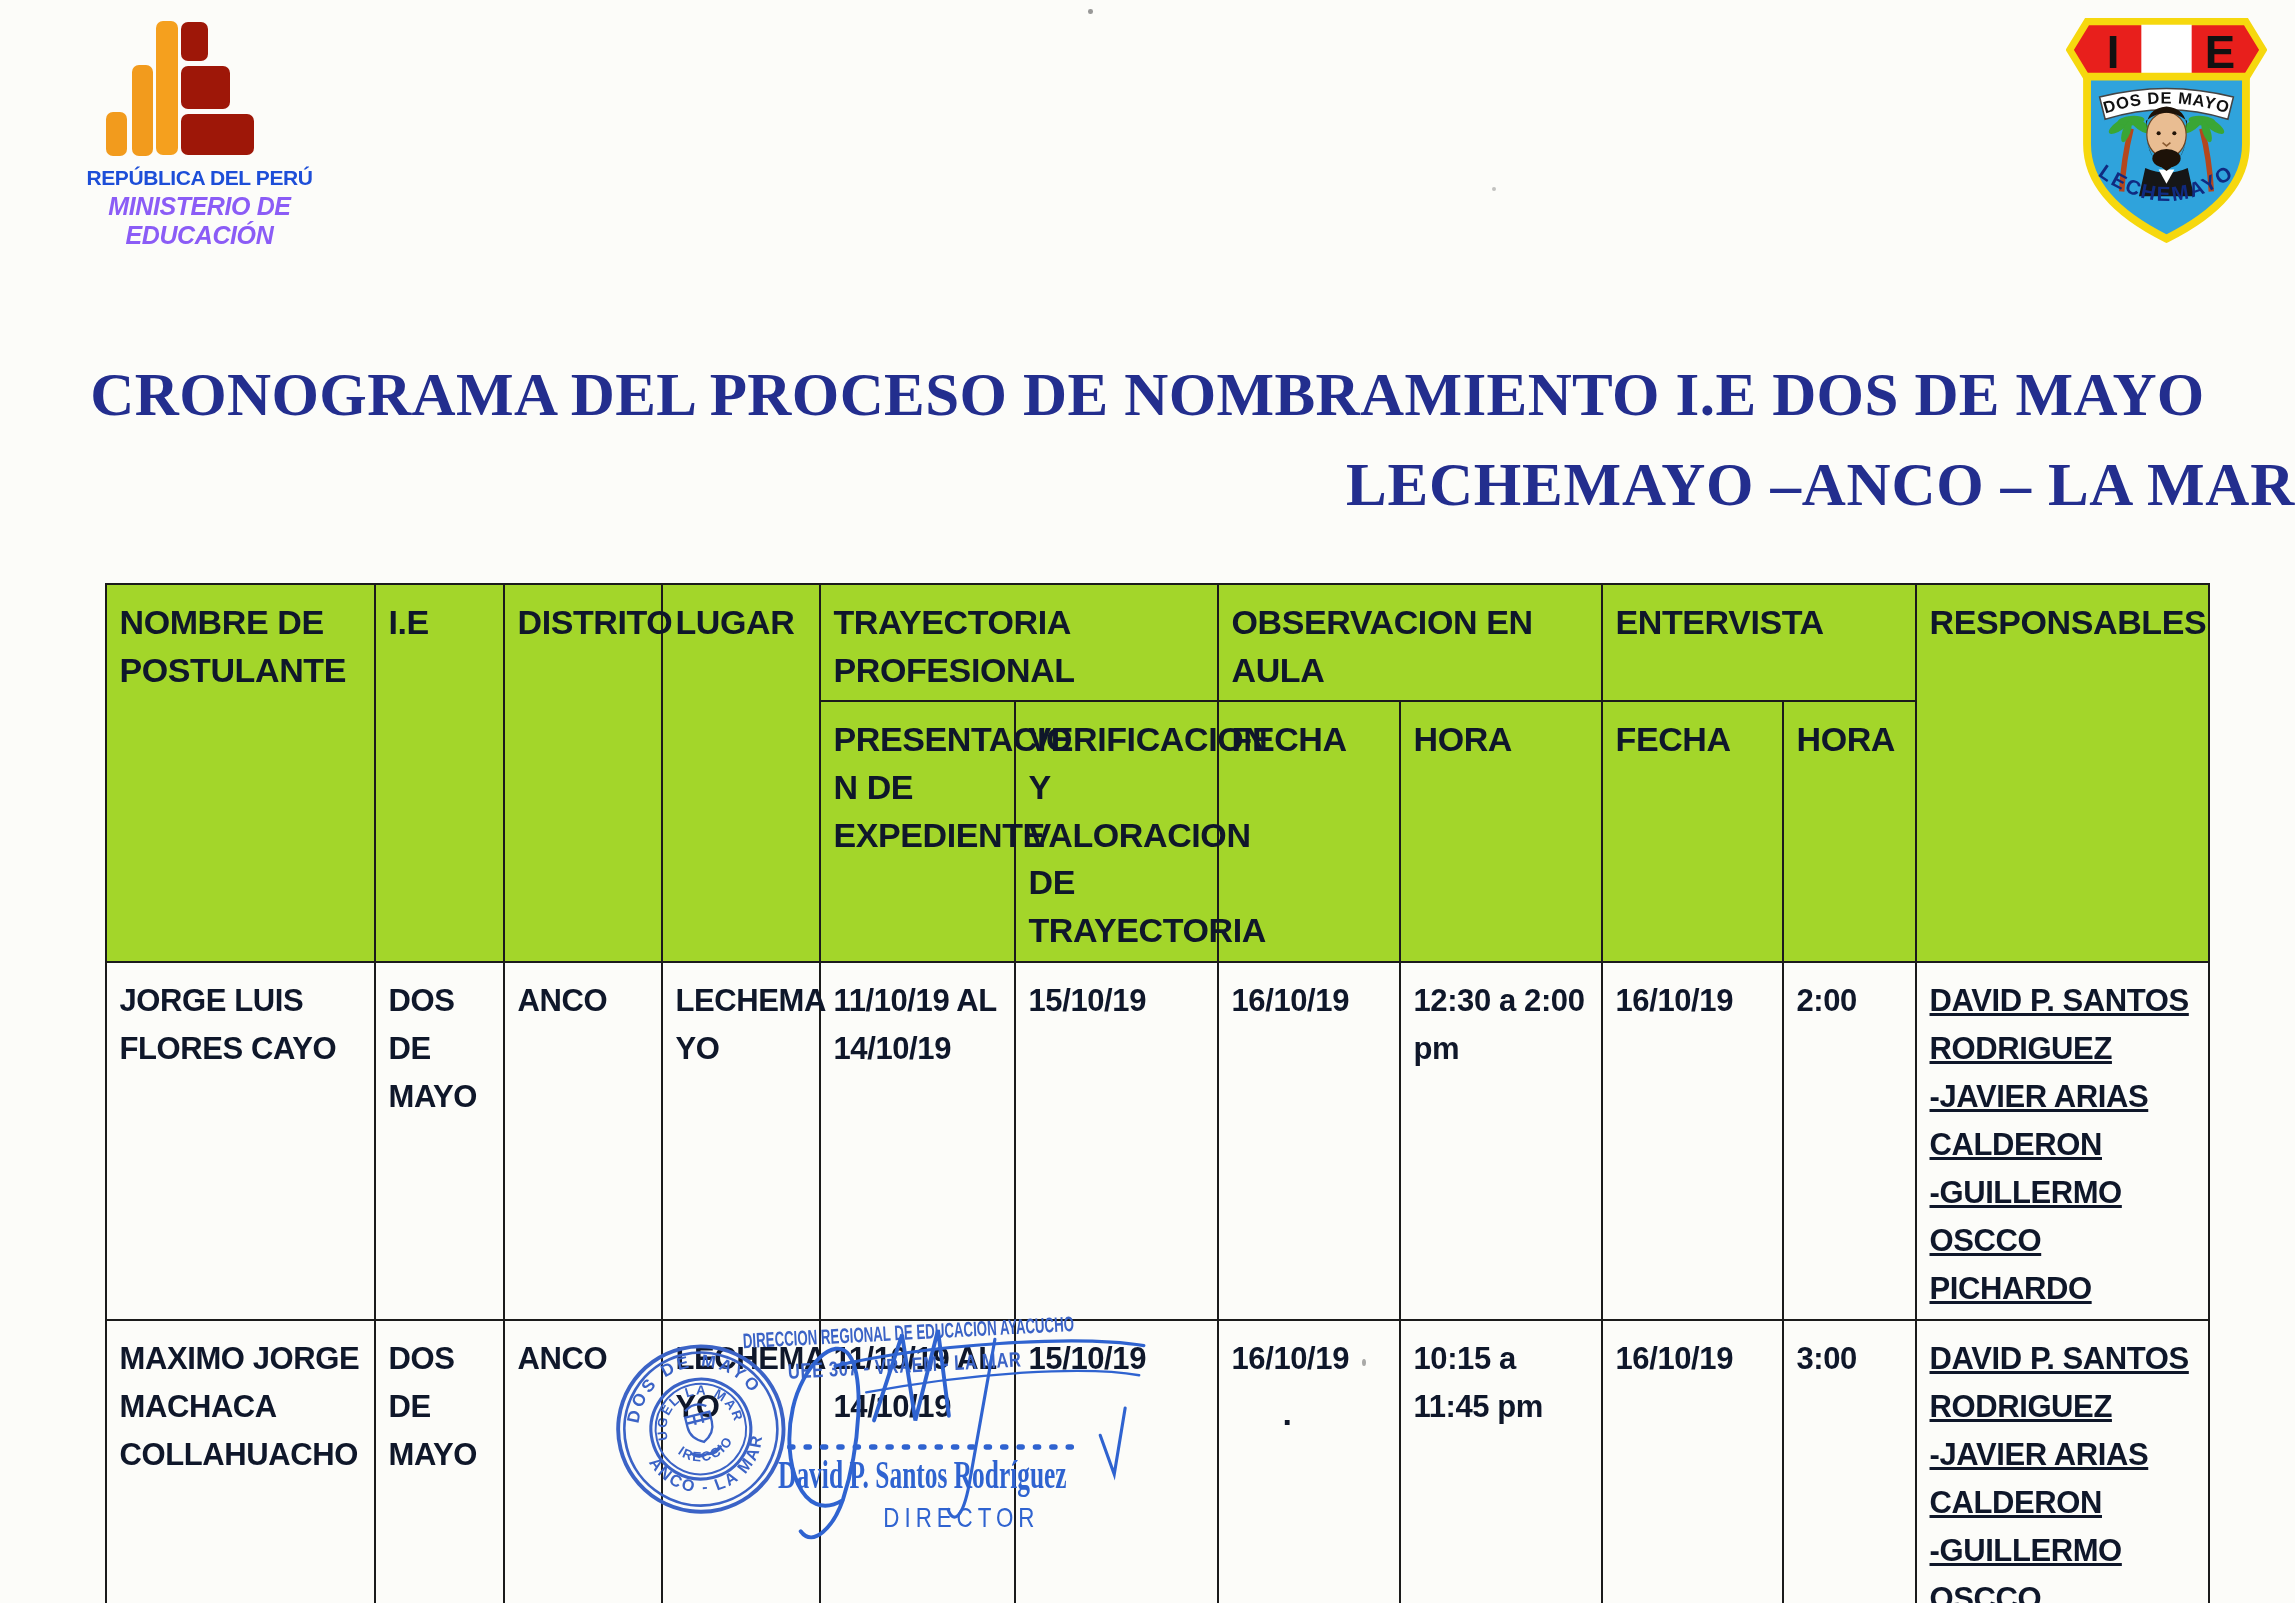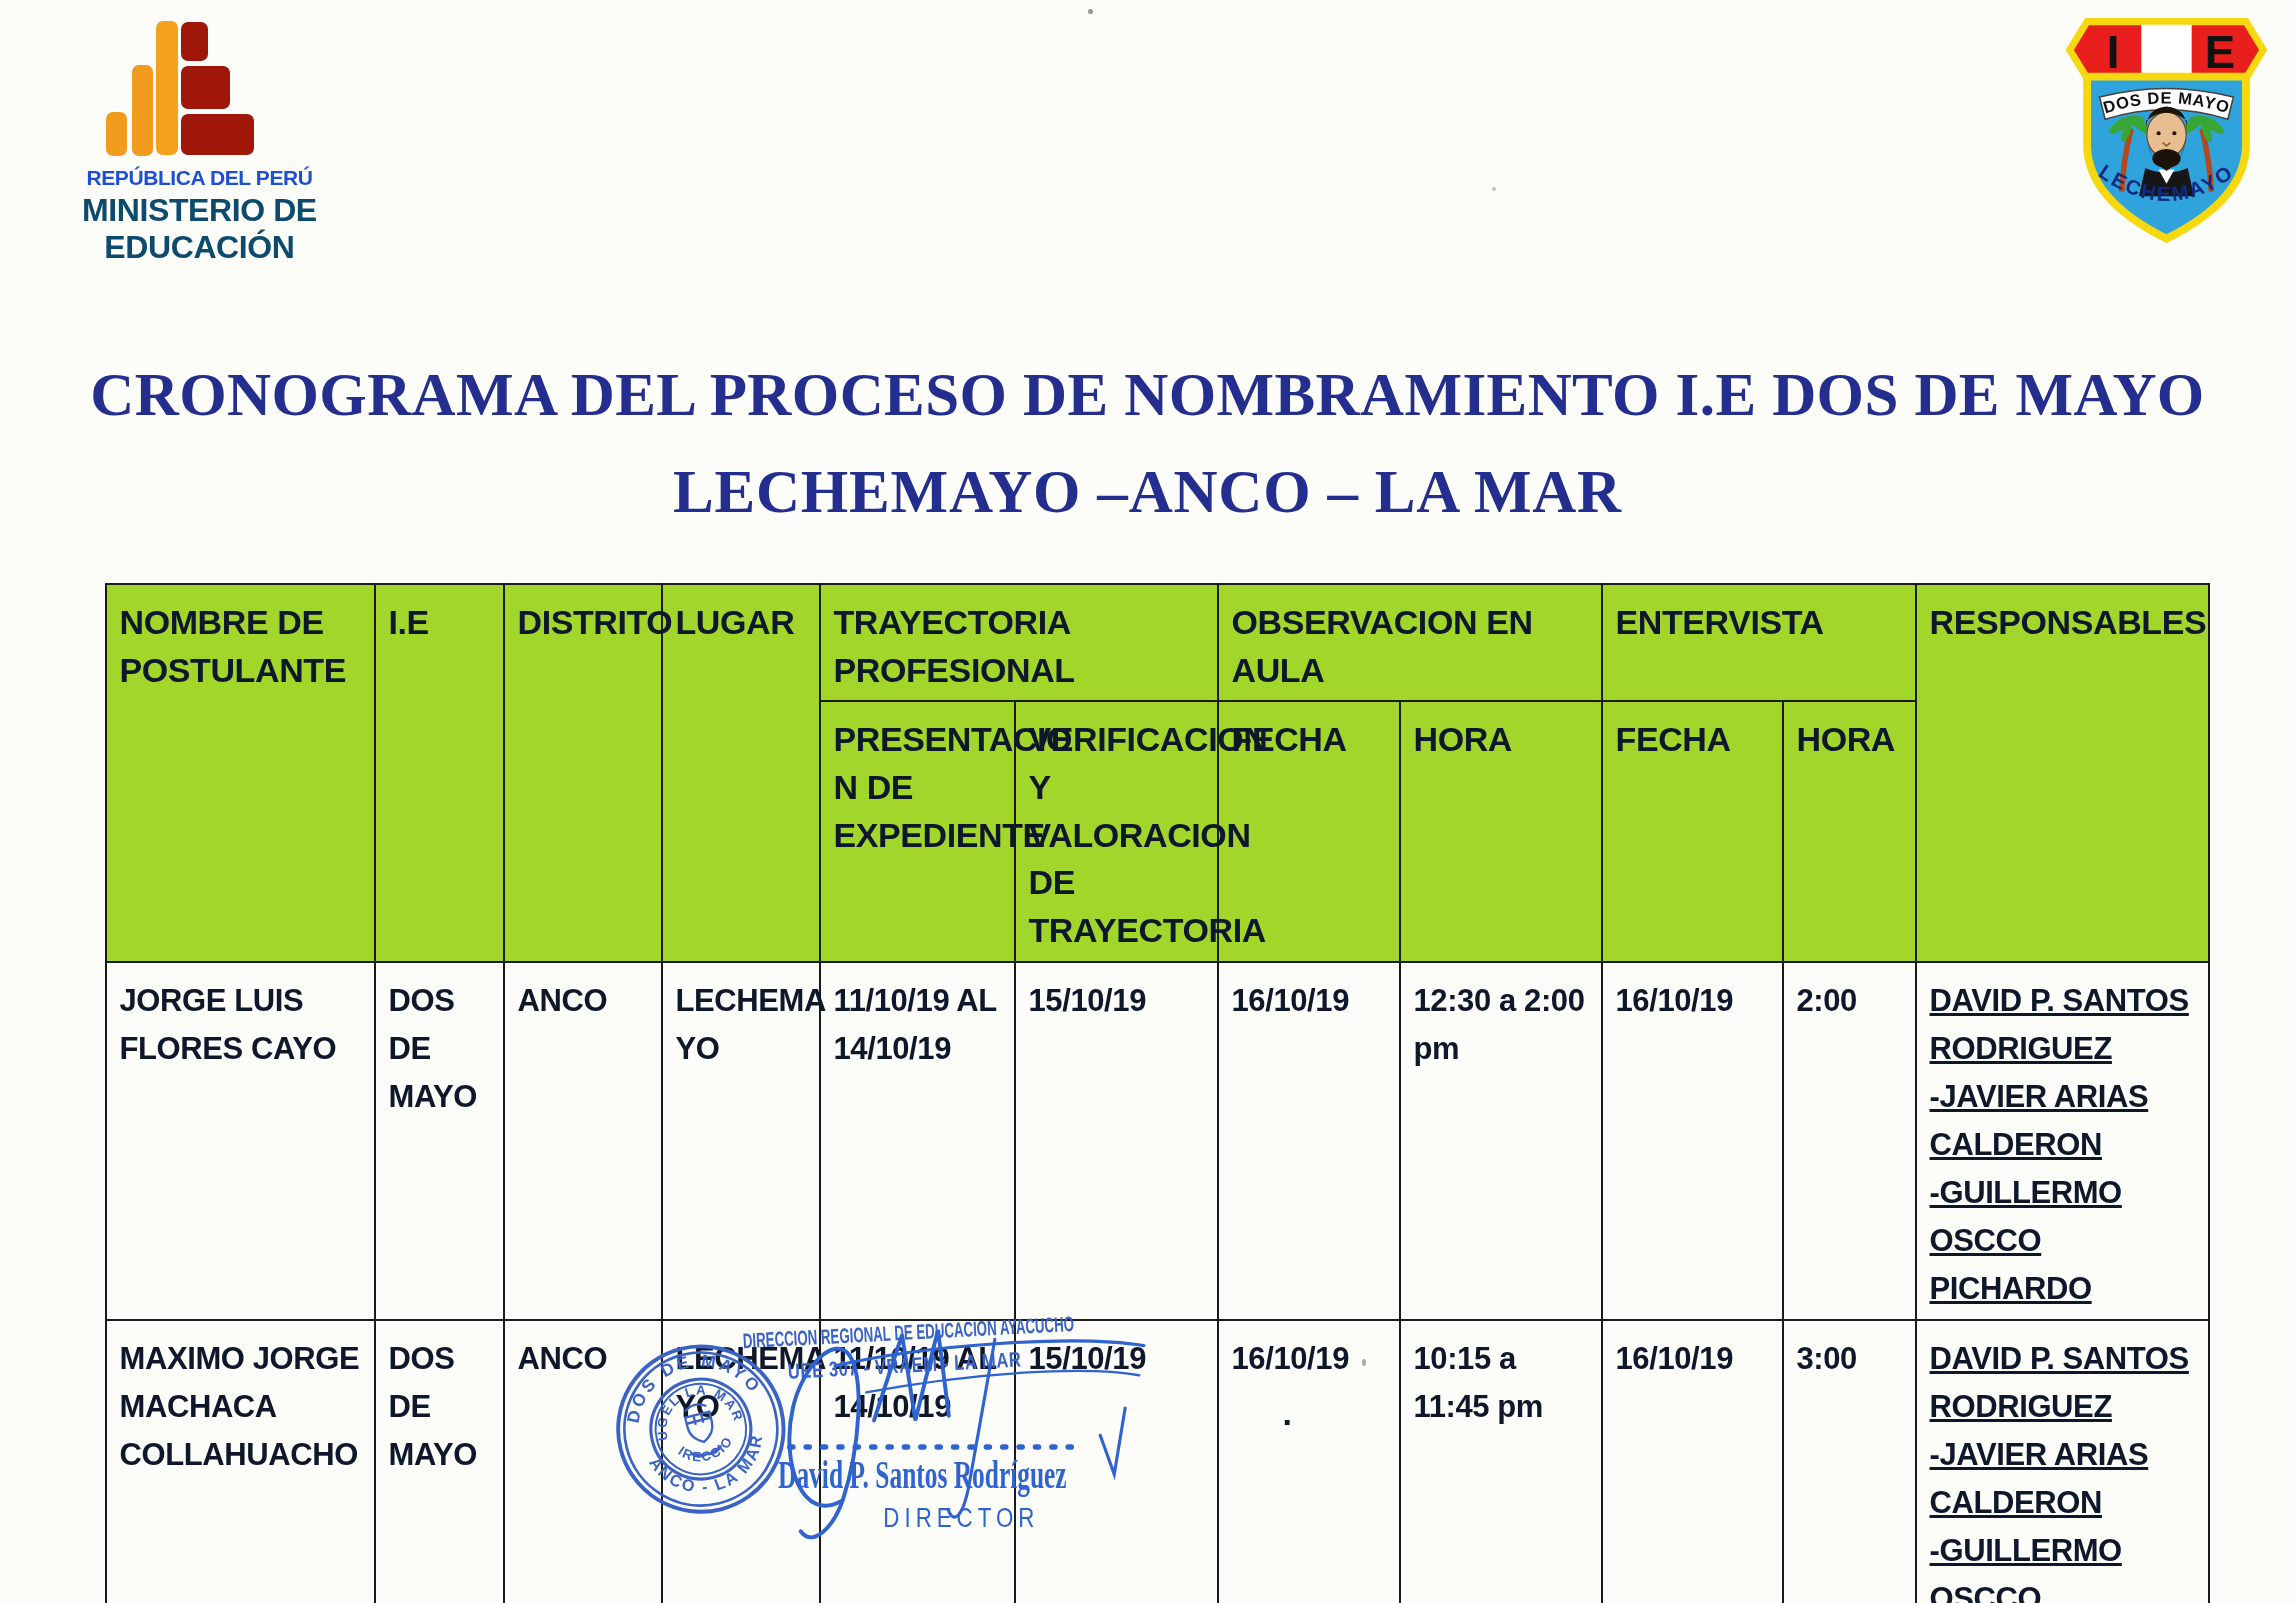--- a/index.html
+++ b/index.html
@@ -11,30 +11,30 @@
   .minedu .bar{position:absolute;border-radius:7px;}
   .b-o1{left:47px;top:96px;width:21px;height:44px;background:#f29b1d;}
   .b-o2{left:73px;top:49px;width:21px;height:91px;background:#f29b1d;}
   .b-o3{left:97px;top:5.5px;width:22px;height:134px;background:#f5a01e;}
   .b-r1{left:122px;top:6.2px;width:26.5px;height:39px;background:#9e1708;}
   .b-r2{left:122px;top:50px;width:49px;height:43px;background:#9e1708;}
   .b-r3{left:122px;top:98px;width:73px;height:41px;background:#9e1708;}
   .minedu-l1{position:absolute;top:150px;left:0;width:281px;text-align:center;
              font-weight:bold;font-size:21px;letter-spacing:-0.4px;color:#1d4ed8;}
   .minedu-l2{position:absolute;top:176px;left:-15.6px;width:312px;text-align:center;
-             font-weight:bold;font-size:32px;letter-spacing:-0.4px;color:#0c4a6e;}
+             font-weight:bold;font-size:25px;letter-spacing:-0.4px;color:#8b5cf6;font-style:italic;}
 
   
   .crest{position:absolute;left:2066px;top:9.4px;width:201px;height:236px;}
 
   
   .title{position:absolute;top:340px;left:0;width:100%;text-align:center;
          color:#232e8e;font-family:"Liberation Serif",serif;font-weight:bold;}
   .title-l1{font-size:61px;letter-spacing:0.4px;margin-top:20px;}
-  .title-l2{font-size:61px;margin-top:27px;letter-spacing:0.8px;}
+  .title-l2{font-size:61px;margin-top:20px;letter-spacing:0.8px;text-align:right;}
 
   
   table.sched{position:absolute;left:105px;top:583px;width:2103px;border-collapse:collapse;
               table-layout:fixed;}
   .sched th,.sched td{border:2.3px solid #1b1b1b;vertical-align:top;text-align:left;
               padding:14px 12.5px 6.2px 12.5px;white-space:pre-line;box-sizing:border-box;
               font-weight:bold;color:#0f172a;}
   .sched th{background:#a3d62a;font-size:34px;line-height:1.4;letter-spacing:-0.4px;}
   .sched td{background:transparent;font-size:31px;line-height:1.55;letter-spacing:-0.4px;}
   .f-ie{font-size:37px;padding-top:47px;}

